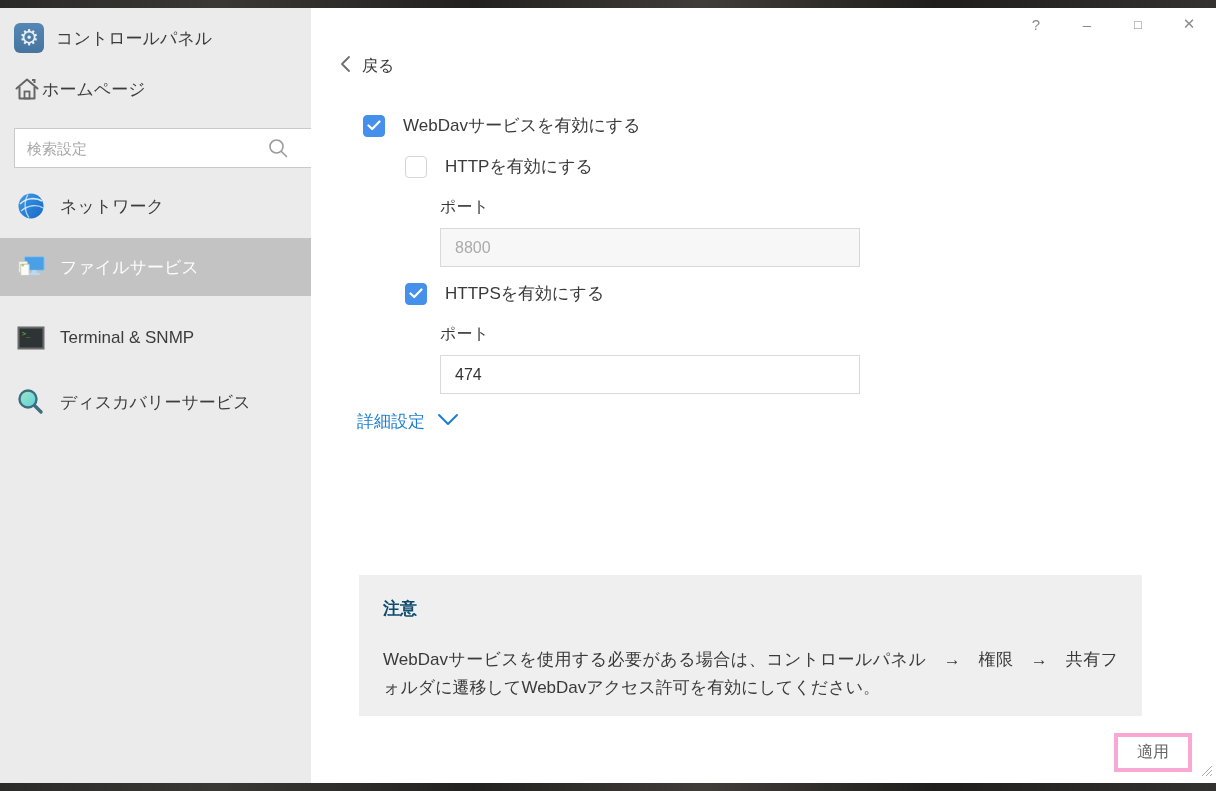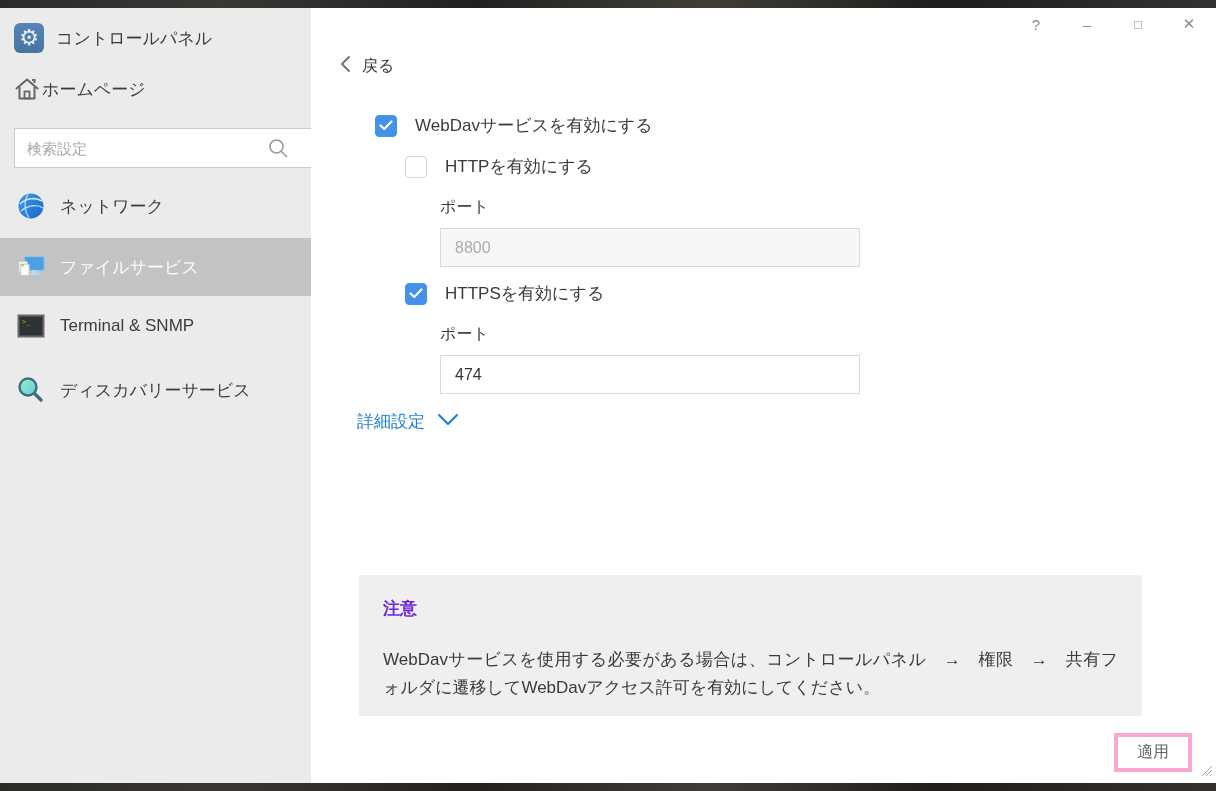--- a/index.html
+++ b/index.html
@@ -60,21 +60,21 @@
     margin:26px 0 0 14px; font-size:17px; font-weight:bold; color:#2b2b2b;
     letter-spacing:.5px;
   }
 
   .nav-item {
     display:flex; align-items:center; gap:14px;
     height:48px; padding-left:16px; cursor:pointer; font-size:17px; color:#3c3c3c;
     margin-top:4px;
   }
   .nav-item.selected {
-    background:#c3c3c3; color:#fdfdfd; height:58px; margin-top:8px; margin-bottom:6px;
+    background:#c3c3c3; color:#fdfdfd; height:58px; margin-top:8px; margin-bottom:18px;
   }
   .nav-icon { width:30px; display:flex; justify-content:center; align-items:center; flex:0 0 30px; }
 
   .sidebar-handle {
     position:absolute; left:315px; top:375px; width:4px; height:27px;
     background:#d4d4d4; border-radius:2px;
   }
 
   
   .main {
@@ -97,21 +97,21 @@
   .back-label { font-size:16px; color:#3a3a3a; }
 
   .chk-row { position:absolute; display:flex; align-items:center; gap:18px; cursor:pointer; }
   .chk-box {
     width:22px; height:22px; border-radius:4px; border:1px solid #d5d5d5;
     background:#fff; display:flex; align-items:center; justify-content:center; flex:0 0 22px;
   }
   .chk-box.checked { background:#4590ea; border-color:#4590ea; }
   .chk-label { font-size:17px; color:#3a3a3a; }
 
-  #row-webdav { top:106px; left:52px;padding-left:12px; }
+  #row-webdav { top:106px; left:40px;padding-left:12px; }
   #row-http   { top:147px; left:94px; }
   #row-https  { top:274px; left:94px; }
 
   .port-label { position:absolute; left:129px; font-size:16px; color:#3a3a3a; }
   #port-label-http  { top:189px; }
   #port-label-https { top:316px; }
 
   .port-input {
     position:absolute; left:129px; width:420px; height:39px;
     border:1px solid #d9d9d9; font-size:16px; padding:12px 14px; outline:none;
@@ -123,21 +123,21 @@
   .advanced-link {
     position:absolute; top:402px; left:46px;
     display:flex; align-items:center; gap:12px; cursor:pointer;
   }
   .advanced-label { font-size:17px; color:#1c7dd2; }
 
   .note-box {
     position:absolute; top:567px; left:48px; width:783px; height:141px;
     background:#efefef; padding:22px 24px;
   }
-  .note-title { font-size:17px; font-weight:bold; color:#6d28d9; }
+  .note-title { font-size:17px; font-weight:bold; color:#0c4a6e; }
   .note-body {
     margin-top:26px; font-size:17px; line-height:28px; color:#3a3a3a;
     text-align:justify;
   }
 
   .apply-btn {
     position:absolute; top:725px; right:24px; width:78px; height:39px;
     background:#fff; border:4px solid #f9a8d4; font-size:16px; color:#666;
     cursor:pointer; font-family:inherit;
   }

